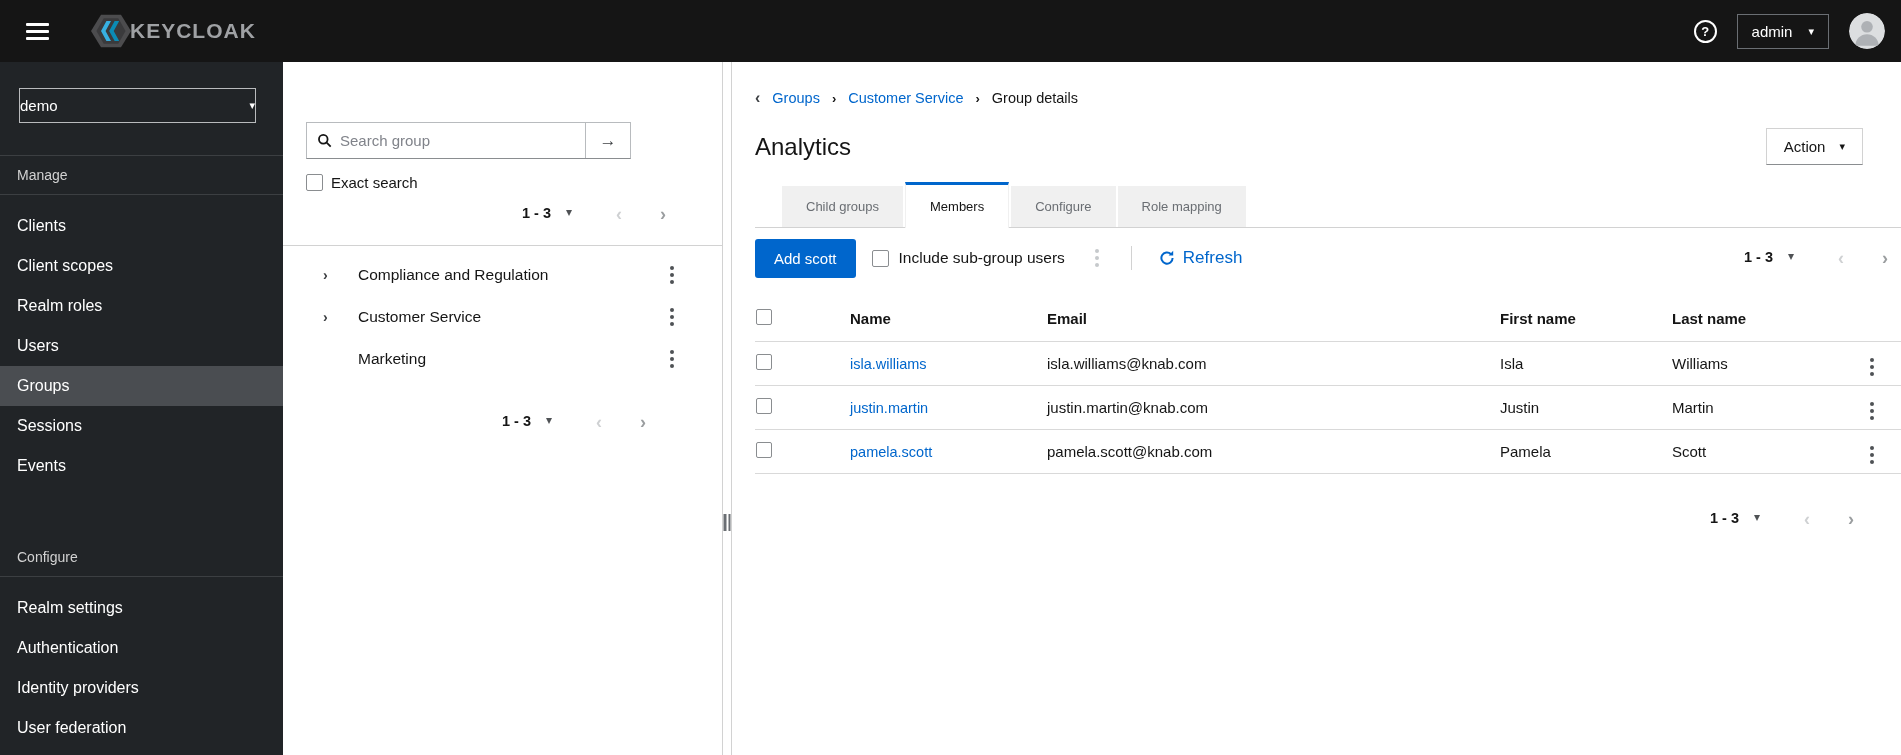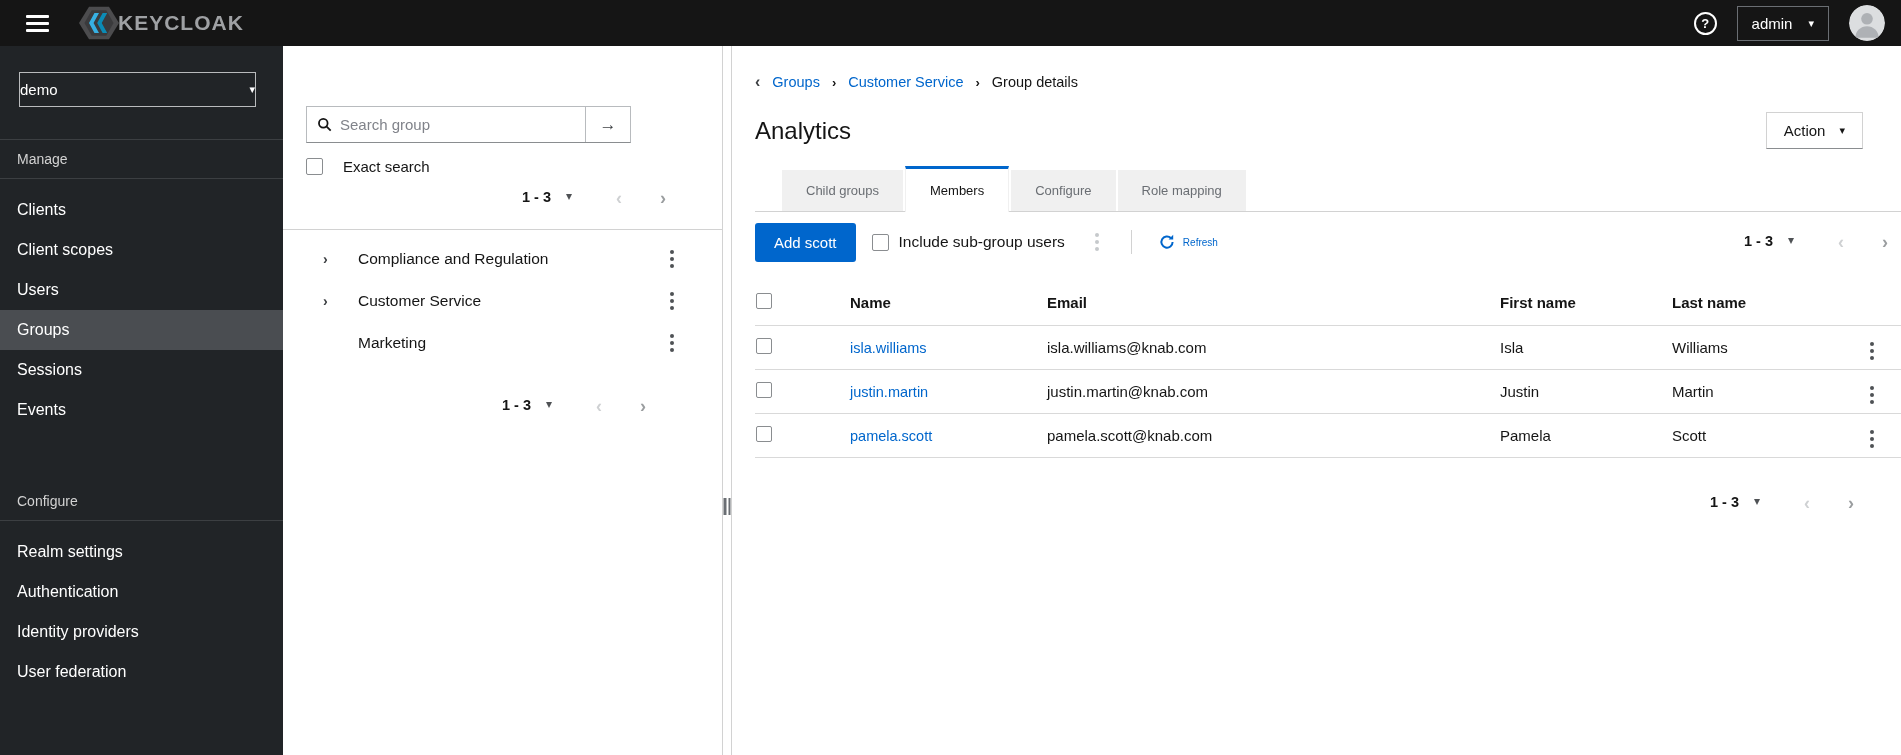--- a/index.html
+++ b/index.html
@@ -2,21 +2,21 @@
 <html style="--accent: #0066cc; --link: #0066cc; --masthead-bg: #151515; --sidebar-bg: #212427; --sidebar-selected: #4a4d51;"><head>
 <meta charset="utf-8">
 <style>
   * { margin:0; padding:0; box-sizing:border-box; }
   html,body { background:#fff; }
   body { font-family:"Liberation Sans", sans-serif; color:#151515; }
   button { background:none; border:none; font-family:inherit; cursor:pointer; padding:0; }
   .app { width:1901px; height:755px; display:flex; flex-direction:column; overflow:hidden; background:#fff; }
 
   
-  .masthead { height:46px; flex-shrink:0; background:var(--masthead-bg,#151515); display:flex; align-items:center; padding:0 16px 0 26px; }
+  .masthead { height:62px; flex-shrink:0; background:var(--masthead-bg,#151515); display:flex; align-items:center; padding:0 16px 0 26px;gap:12px; }
   .burger { width:23px; display:flex; flex-direction:column; gap:4px; }
   .burger span { display:block; height:3px; background:#fff; border-radius:1px; }
   .brand { display:flex; align-items:center; gap:5px; margin-left:30px; }
   .brand-text { color:#9fa1a4; font-weight:bold; font-size:21px; letter-spacing:1px; margin-left:-6px; }
   .mast-right { margin-left:auto; display:flex; align-items:center; gap:20px; }
   .help-icon { width:23px; height:23px; border:2px solid #fff; border-radius:50%; color:#fff; display:flex; align-items:center; justify-content:center; font-size:13px; font-weight:bold; }
   .user-menu { border:1px solid #6a6e73; color:#fff; padding:8px 14px; display:flex; align-items:center; gap:16px; font-size:15px; }
   .caret { font-size:11px; line-height:1; }
   .avatar { width:36px; height:36px; border-radius:50%; overflow:hidden; }
 
@@ -34,21 +34,21 @@
   .nav-item { font-size:16px; color:#fff; height:40px; line-height:40px; padding-left:17px; cursor:pointer; }
   .nav-item.selected { background:var(--sidebar-selected,#4a4d51); }
 
   
   .tree-panel { width:439px; flex-shrink:0; background:#fff; display:flex; flex-direction:column; }
   .search-row { margin:60px 0 0 23px; display:flex; width:325px; border:1px solid #b8bbbe; border-bottom-color:#8a8d90; height:37px; }
   .search-input-wrap { flex:1; display:flex; align-items:center; padding-left:10px; gap:8px; }
   .search-input { border:none; outline:none; flex:1; font-size:15px; font-family:inherit; color:#151515; min-width:0; }
   .search-input::placeholder { color:#80838a; }
   .search-go { width:45px; border-left:1px solid #b8bbbe; display:flex; align-items:center; justify-content:center; font-size:17px; color:#3c3f42; }
-  .exact-row { margin:15px 0 0 23px; display:flex; align-items:flex-end; gap:20px; font-size:15px; }
+  .exact-row { margin:15px 0 0 23px; display:flex; align-items:flex-end; gap:8px; font-size:15px; }
   .cb { width:17px; height:17px; background:#fff; border:1.5px solid #8a8d90; border-radius:2px; flex-shrink:0; display:inline-block; cursor:pointer; }
   .pagination { display:flex; align-items:flex-start; justify-content:flex-end; }
   .pag-range { font-weight:bold; font-size:14.5px; cursor:pointer; }
   .pag-caret { margin-left:15px; font-size:12px; color:#4f5255; cursor:pointer; }
   .pag-btn { font-size:18px; font-weight:bold; line-height:1; }
   .pag-prev { margin-left:44px; color:#cfd1d3; }
   .pag-next { margin-left:38px; color:#9b9ea0; }
   .tree-top-pag { margin:14px 56px 0 0; }
   .tree-divider { border:none; border-top:1px solid #d2d2d2; margin-top:22px; }
   .tree-list { margin-top:8px; }
@@ -75,21 +75,21 @@
   .page-title { font-size:24px; font-weight:400; }
   .action-btn { margin-left:auto; margin-right:38px; background:#fff; border:1px solid #d2d2d2; border-bottom-color:#8a8d90; padding:9px 17px; font-size:15px; display:flex; align-items:center; gap:14px; color:#151515; }
   .tabs-row { display:flex; align-items:flex-end; margin-top:17px; border-bottom:1px solid #d2d2d2; padding-left:27px; }
   .tab { height:41px; padding:0 24px; display:flex; align-items:center; font-size:13px; background:#f0f0f0; color:#6a6e73; margin-right:2px; }
   .tab.active { height:46px; background:#fff; color:#151515; border-top:3px solid var(--accent,#0066cc); border-left:1px solid #f0f0f0; border-right:1px solid #f0f0f0; margin-bottom:-1px; }
   .toolbar { display:flex; align-items:center; margin-top:9px; height:42px; padding-right:13px; }
   .primary-btn { background:var(--accent,#0066cc); color:#fff; font-size:15px; padding:11px 19px; border-radius:3px; }
   .include-sub { display:flex; align-items:center; gap:10px; font-size:15.5px; margin-left:16px; }
   .toolbar .kebab { margin-left:26px; }
   .vdivider { width:1px; height:24px; background:#d2d2d2; margin-left:28px; }
-  .refresh-link { display:flex; align-items:center; gap:8px; color:var(--link,#0066cc); font-size:10px; margin-left:27px; }
+  .refresh-link { display:flex; align-items:center; gap:8px; color:var(--link,#0066cc); font-size:17px; margin-left:27px; }
   .toolbar .pagination { margin-left:auto; }
 
   table.members { margin-top:20px; border-collapse:collapse; table-layout:fixed; width:100%; }
   table.members th { text-align:left; font-size:15px; font-weight:bold; padding:10px 0 13px; }
   table.members td { font-size:15px; padding:0; height:44px; vertical-align:middle; }
   table.members tbody tr { border-top:1px solid #d9d9d9; }
   table.members tbody tr:last-child { border-bottom:1px solid #d9d9d9; }
   .cell-cb { padding-left:1px !important; }
   .cb.small { width:16px; height:16px; }
   .row-link { color:var(--link,#0066cc); text-decoration:none; font-size:14.5px; cursor:pointer; }
@@ -139,20 +139,21 @@
       <div class="realm-select">
         <span>demo</span>
         <span class="caret">▾</span>
       </div>
       <hr class="side-divider">
       <div class="section-label">Manage</div>
       <hr class="side-divider under">
       <ul class="nav-list">
         <li class="nav-item">Clients</li>
         <li class="nav-item">Client scopes</li>
+        <li class="nav-item">Realm roles</li>
         <li class="nav-item">Users</li>
         <li class="nav-item selected">Groups</li>
         <li class="nav-item">Sessions</li>
         <li class="nav-item">Events</li>
       </ul>
       <div class="section-label cfg">Configure</div>
       <hr class="side-divider under">
       <ul class="nav-list">
         <li class="nav-item">Realm settings</li>
         <li class="nav-item">Authentication</li>

